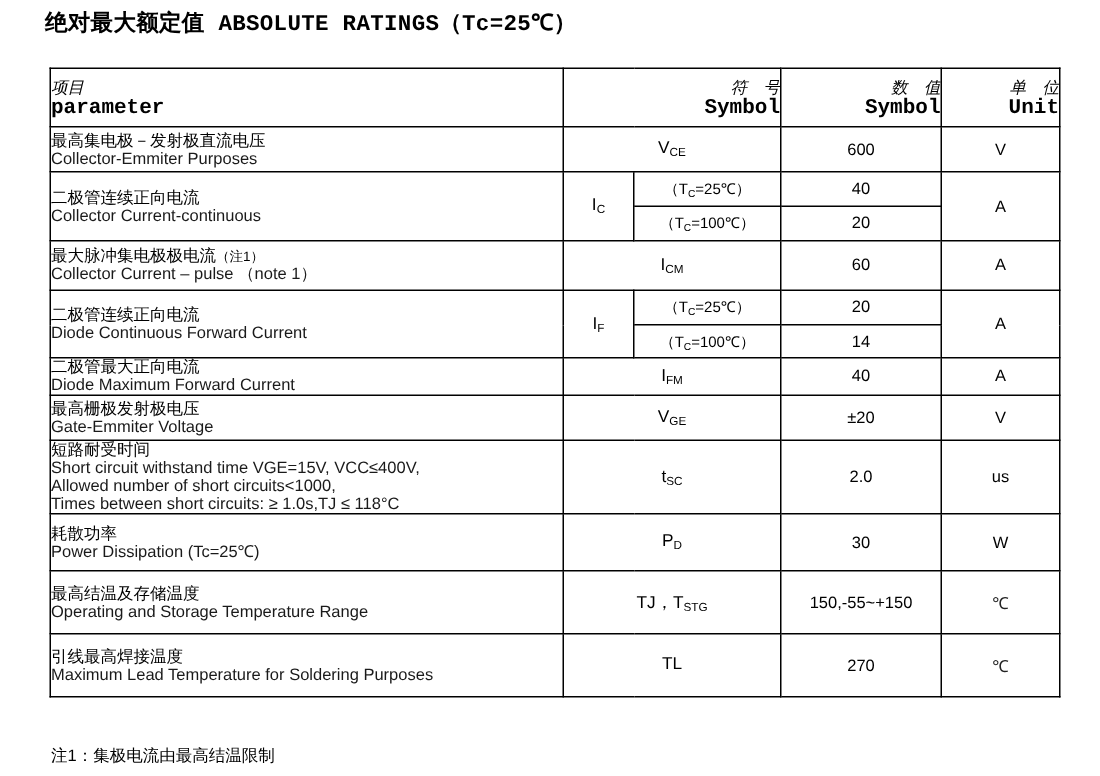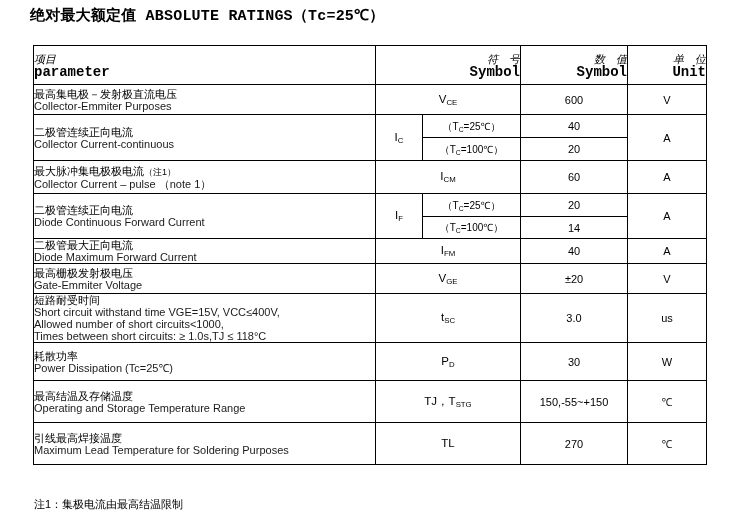--- a/index.html
+++ b/index.html
@@ -165,21 +165,21 @@
       </tr>
 
       <tr style="height:48px">
         <td class="param">
           <div class="zh">短路耐受时间</div>
           <div class="en">Short circuit withstand time VGE=15V, VCC≤400V,</div>
           <div class="en">Allowed number of short circuits&lt;1000,</div>
           <div class="en">Times between short circuits: ≥ 1.0s,TJ ≤ 118°C</div>
         </td>
         <td class="c sym" colspan="2"><span>t</span><sub>SC</sub></td>
-        <td class="c val">3.0</td>
+        <td class="c val">2.0</td>
         <td class="c unit">us</td>
       </tr>
 
       <tr style="height:38px">
         <td class="param">
           <div class="zh">耗散功率</div>
           <div class="en">Power Dissipation (Tc=25℃)</div>
         </td>
         <td class="c sym" colspan="2"><span>P</span><sub>D</sub></td>
         <td class="c val">30</td>

